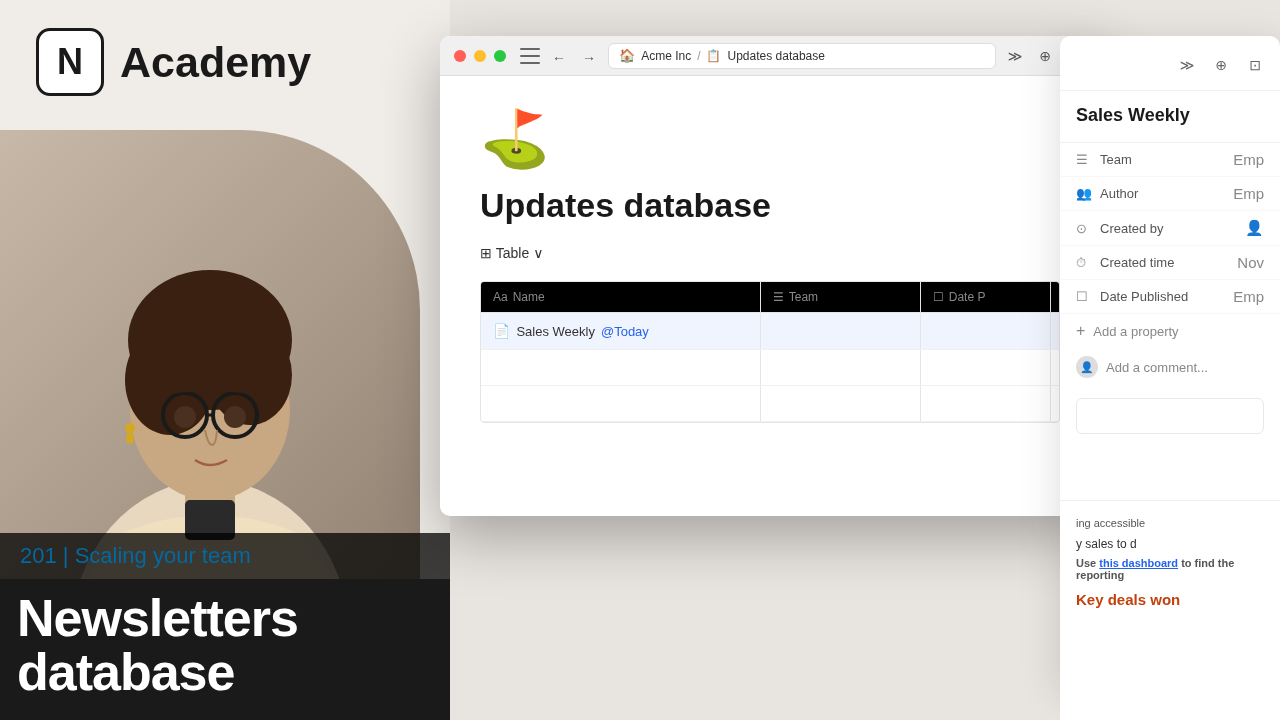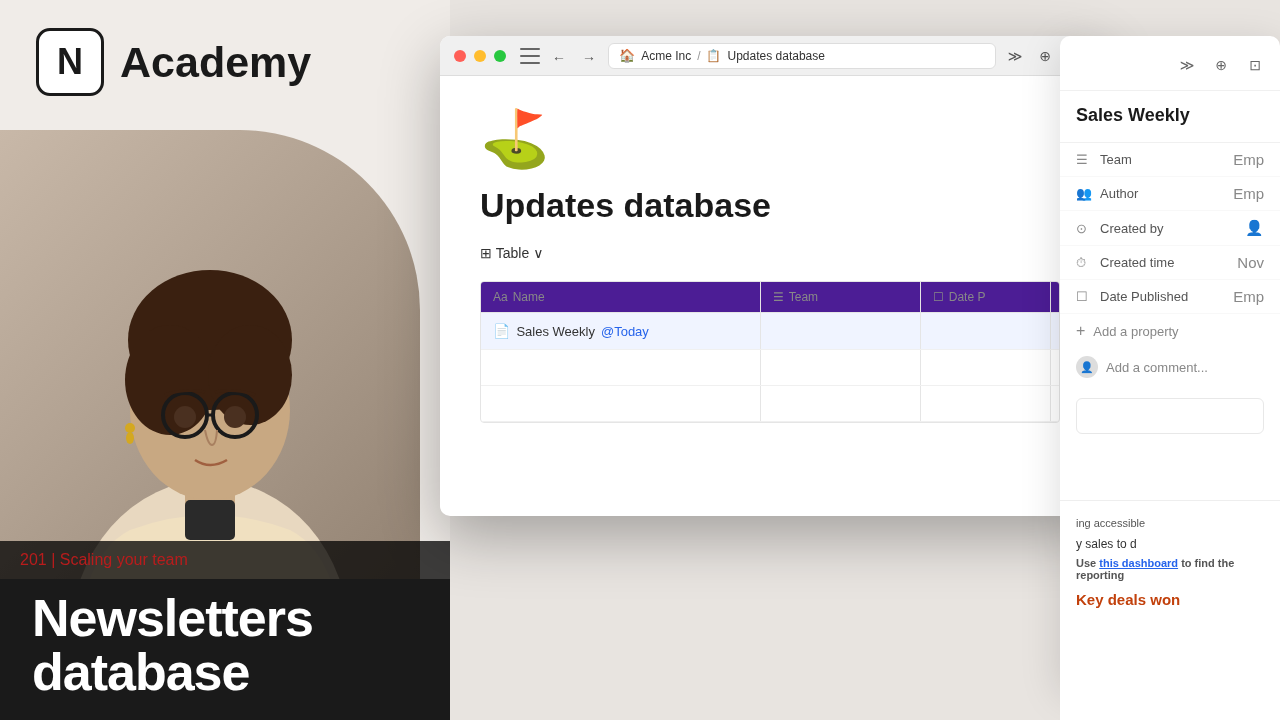--- a/index.html
+++ b/index.html
@@ -76,28 +76,28 @@
       width: 360px;
       height: 560px;
     }
 
     .subtitle-bar {
       background: rgba(0,0,0,0.75);
       padding: 10px 20px;
     }
 
     .subtitle-line1 {
-      color: #b91c1c;
-      font-size: 16px;
+      color: #0369a1;
+      font-size: 22px;
       font-weight: 400;
     }
 
     .title-bar {
       background: #1a1a1a;
-      padding: 12px 32px 20px;
+      padding: 12px 17px 20px;
     }
 
     .title-line {
       color: white;
       font-size: 52px;
       font-weight: 800;
       line-height: 1.05;
       letter-spacing: -1px;
     }
 
@@ -212,21 +212,21 @@
     }
 
     .table-container {
       border: 1px solid #e5e5e5;
       border-radius: 4px;
       overflow: hidden;
     }
 
     .table-header {
       display: flex;
-      background: #4c1d95;
+      background: #000000;
       border-bottom: 1px solid #e5e5e5;
       text-align: center;
     }
 
     .table-header-cell {
       padding: 8px 12px;
       font-size: 12px;
       color: #888;
       font-weight: 500;
       display: flex;

